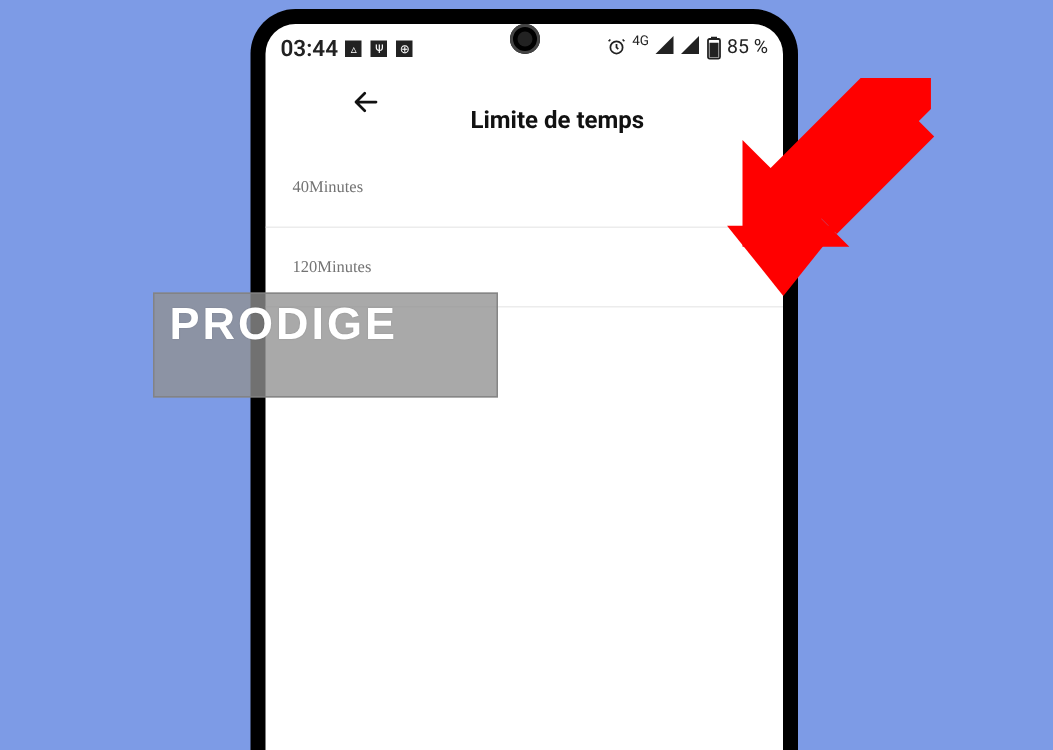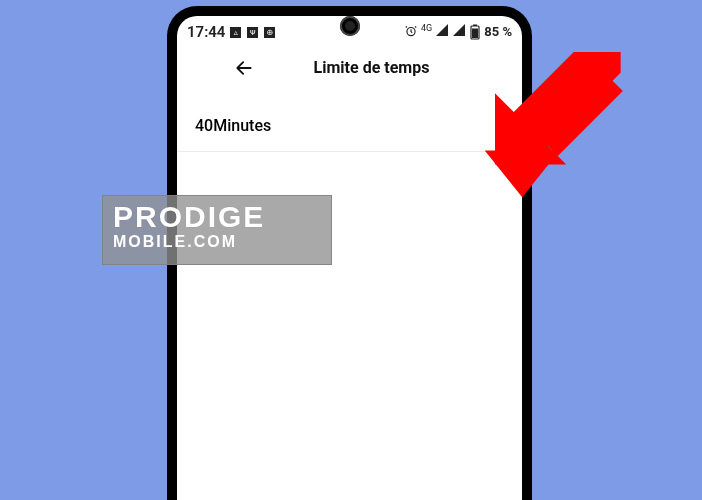--- a/index.html
+++ b/index.html
@@ -44,21 +44,21 @@
     align-items: center;
     justify-content: space-between;
     padding: 3px 10px 0 10px;
     font-size: 13px;
     color: #222;
     position: relative;
   }
   .statusbar .left { display: flex; align-items: center; gap: 4px; }
   .statusbar .right { display: flex; gap: 3px; }
   .status-time { font-weight: 600; font-size: 15px; }
-  .batt { font-weight: 700; font-size: 13px; }
+  .batt { font-weight: 400; font-size: 13px; }
   
   .camera {
     position: absolute;
     left: 50%;
     top: 10px;
     transform: translateX(-50%);
     width: 20px;
     height: 20px;
     border-radius: 50%;
     background: #000;
@@ -71,21 +71,21 @@
     left: 5px; top: 5px;
     width: 10px; height: 10px;
     border-radius: 50%;
     background: #222;
   }
   
   .header {
     position: relative;
     height: 44px;
     display: flex;
-    align-items: center;
+    align-items: flex-end;
     justify-content: center;
     border-bottom: 0;
     margin-left: 44px;
   }
   .back {
     position: absolute;
     left: 8px;
     top: 8px;
     width: 30px;
     height: 30px;
@@ -106,23 +106,24 @@
   .item {
     display: flex;
     align-items: center;
     justify-content: space-between;
     height: 52px;
     padding: 0 18px;
     border-bottom: 1px solid #ececec;
     cursor: pointer;
   }
   .item .label {
-    font-size: 16px;
-    color: #000000;
+    font-size: 11px;
+    color: #737373;
     font-weight: 500;
+    font-family: Liberation Serif, serif;
   }
   .check {
     width: 20px;
     height: 20px;
     display: flex;
     align-items: center;
     justify-content: center;
   }
   .check svg { width: 18px; height: 18px; stroke: #ea2c6d; stroke-width: 2.5; fill: none; }
   
@@ -188,21 +189,21 @@
 <body>
 
 <div class="stage">
 
   <div class="phone">
     <div class="camera"></div>
     <div class="screen">
 
       <div class="statusbar">
         <div class="left">
-          <span class="status-time">17:44</span>
+          <span class="status-time">03:44</span>
           <span class="sq" data-letter="▵"></span>
           <span class="sq" data-letter="Ψ"></span>
           <span class="sq" data-letter="⊕"></span>
         </div>
         <div class="right">
           <span class="alarm">
             <svg width="14" height="14" viewBox="0 0 24 24">
                 <circle cx="12" cy="13" r="7" fill="none" stroke="#222" stroke-width="2"></circle>
                 <path d="M12 9v4l2 2" stroke="#222" stroke-width="2" fill="none"></path>
                 <path d="M5 4l-2 2M19 4l2 2" stroke="#222" stroke-width="2"></path>
@@ -238,28 +239,30 @@
         </div>
         <div class="title">Limite de temps</div>
       </div>
 
       <div class="spacer"></div>
 
       <div class="list">
         <div class="item">
           <span class="label">40Minutes</span>
         </div>
+        <div class="item">
+          <span class="label">120Minutes</span>
+        </div>
       </div>
 
     </div>
   </div>
 
   <div class="watermark">
     <div class="wm-line1">PRODIGE</div>
-    <div class="wm-line2">MOBILE.COM</div>
   </div>
 
   <svg class="arrow" viewBox="0 0 160 160">
     <g transform="rotate(0)">
 
       <rect x="76" y="10" width="48" height="98" transform="rotate(45 100 60)" fill="#f00"></rect>
 
       <polygon points="0,110 80,110 40,160" transform="translate(5,-5) rotate(0 40 135)" fill="#f00"></polygon>
     </g>
 

